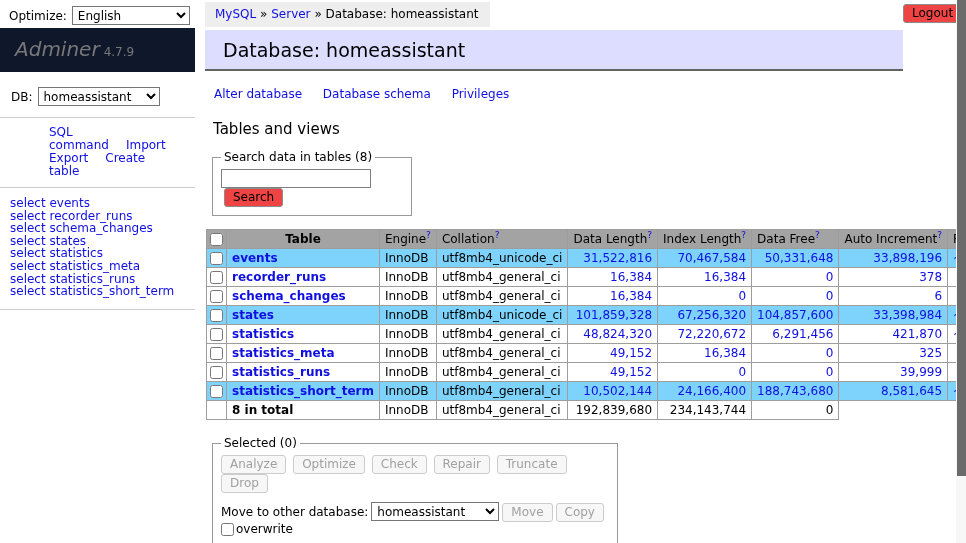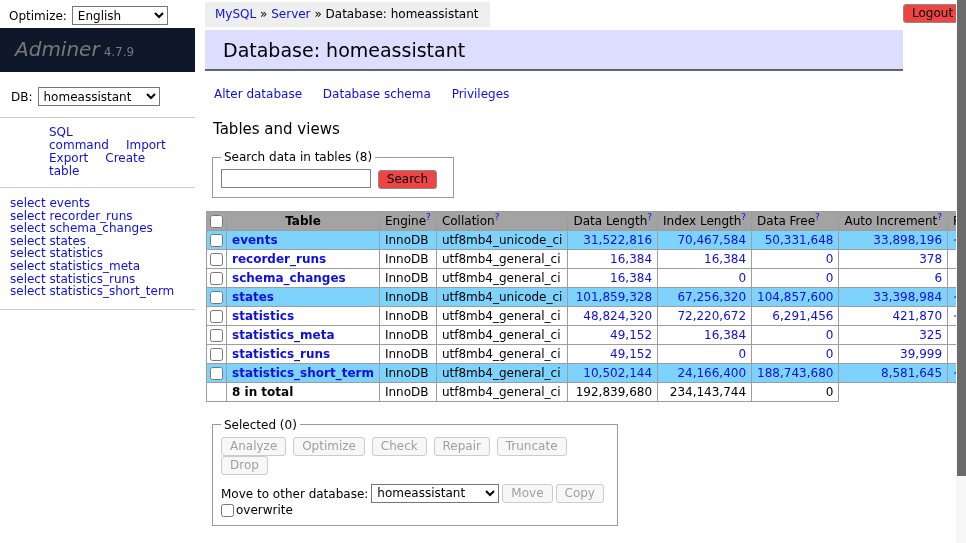--- a/index.html
+++ b/index.html
@@ -14,21 +14,21 @@
   select { border:1px solid #767676; background:#fff; padding:0 1px; height:19px; }
   button {
     background:#ef4444; border:1px solid #8c8c8c; border-radius:3px;
     padding:1px 8px 2px 8px; color:#000;
   }
   button:disabled { color:#a0a0a0; border-color:#cccccc; background:#f7f7f7; }
   hr.sep { border:none; border-top:1px solid #ccc; margin:0; }
 
   
   .lang-row { position:absolute; left:9px; top:6px; }
-  .lang-row select { width:96px; margin-left:5px; }
+  .lang-row select { width:118px; margin-left:5px; }
   .breadcrumb {
     position:absolute; left:205px; top:2px; background:#eeeeee;
     padding:5px 11px 6px 10px; white-space:nowrap;
   }
   .logout-btn { position:absolute; left:903px; top:4px; }
 
   
   .sidebar { position:absolute; left:0; top:28px; width:195px; }
   .logo-strip { background:#0f172a; padding:9px 0 11px 15px; }
   .logo-name { font-style:italic; font-size:20px; color:#787878; }
@@ -47,21 +47,21 @@
     font-size:19px; font-weight:normal;
     padding:9px 0 8px 18px; border-bottom:2px solid #636363;
   }
   .actions { margin:16px 0 0 9px; }
   .actions a { margin-right:17px; }
   h3 { font-size:15px; font-weight:normal; margin:0; }
   .tables-heading { margin:19px 0 0 8px; }
 
   fieldset { border:1px solid #999; margin:0; padding:5px 8px 8px 8px; }
   legend { padding:0 3px; }
-  .search-fieldset { margin:12px 0 0 7px; width:242px; }
+  .search-fieldset { margin:12px 0 0 7px; width:200px; }
   .search-input { width:150px; height:19px; border:1px solid #7f7f7f; padding:1px 3px; }
   .search-btn { margin-left:3px; }
 
   table.db { border-collapse:collapse; margin:13px 0 0 1px; }
   .db th, .db td {
     border:1px solid #9d9d9d; padding:2px 5px; height:17px;
     white-space:nowrap; font-size:12px; text-align:left;
   }
   .db thead th { background:#a3a3a3; font-weight:normal; }
   .db th.col-table { font-weight:bold; text-align:center; width:118px; }

